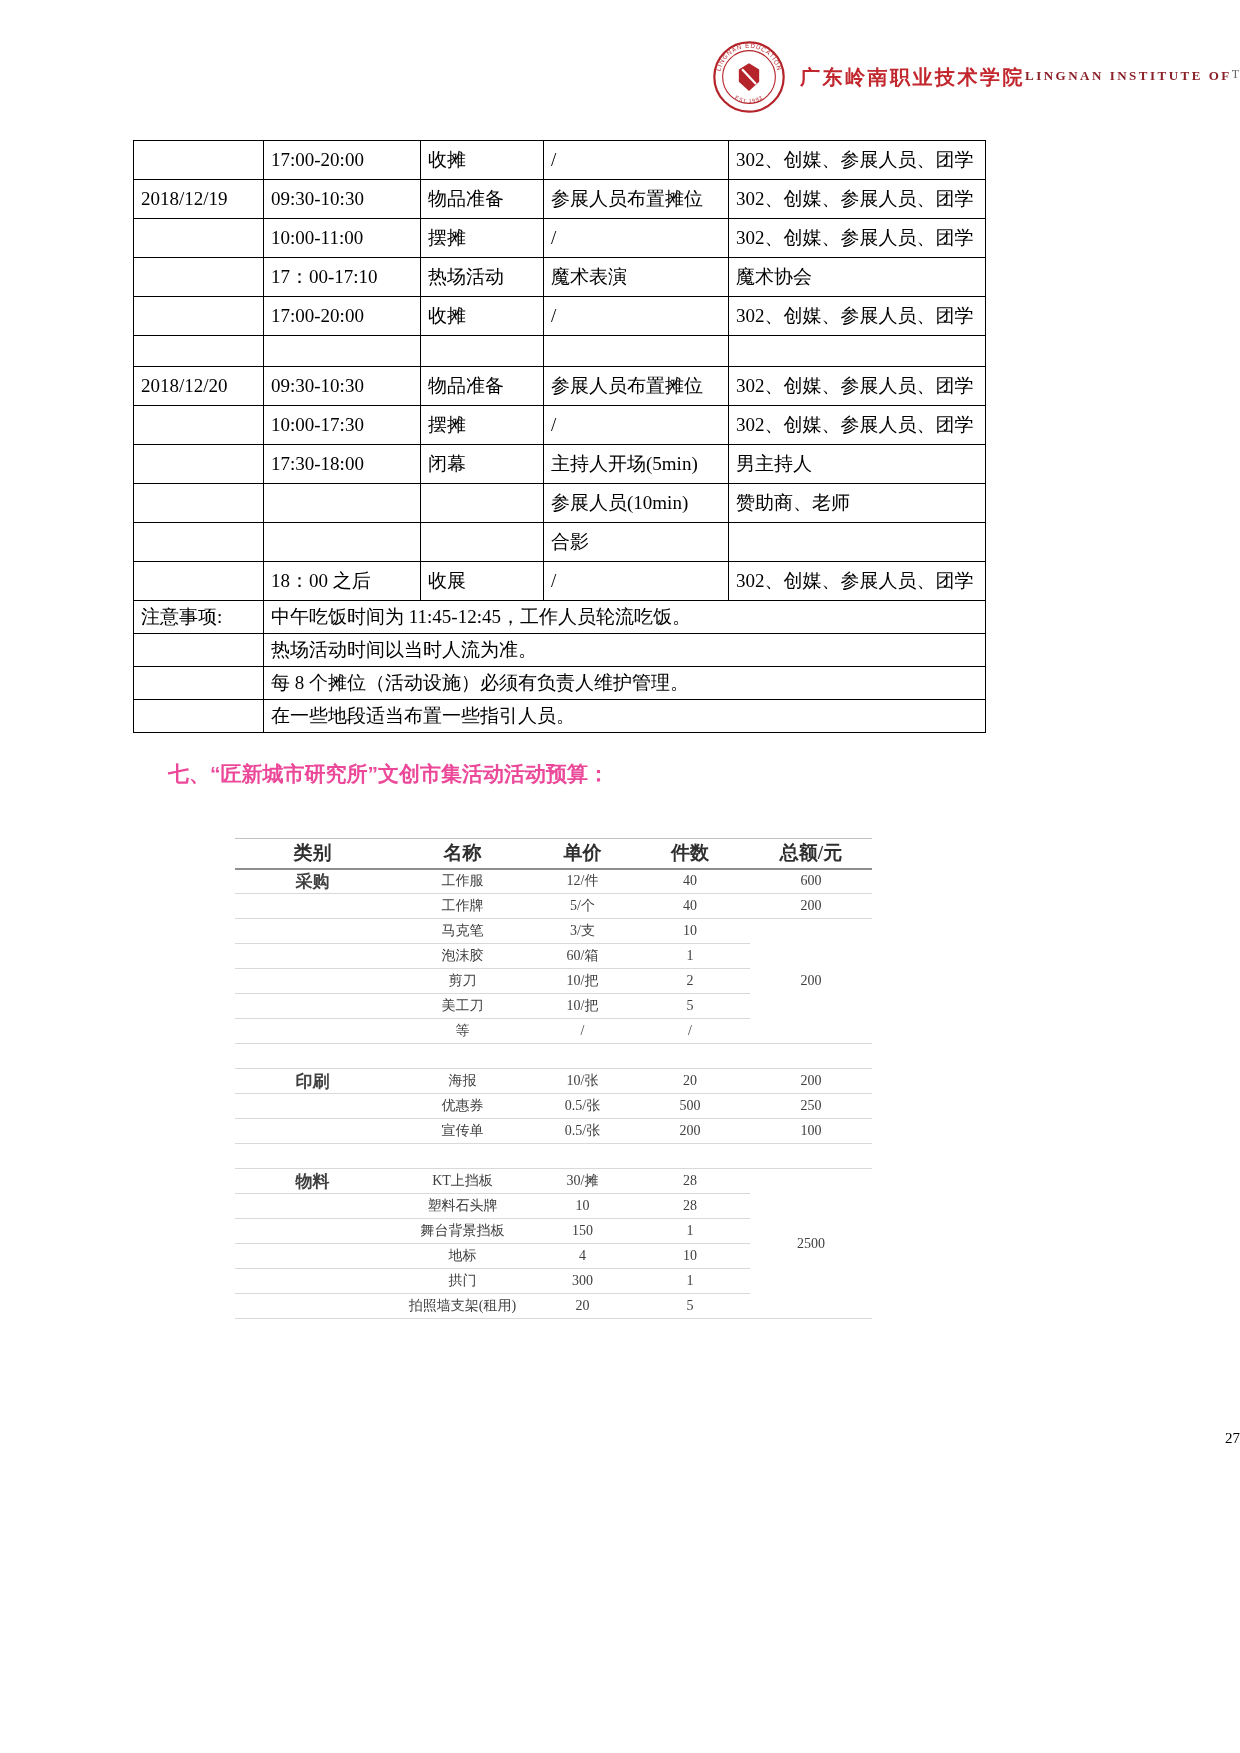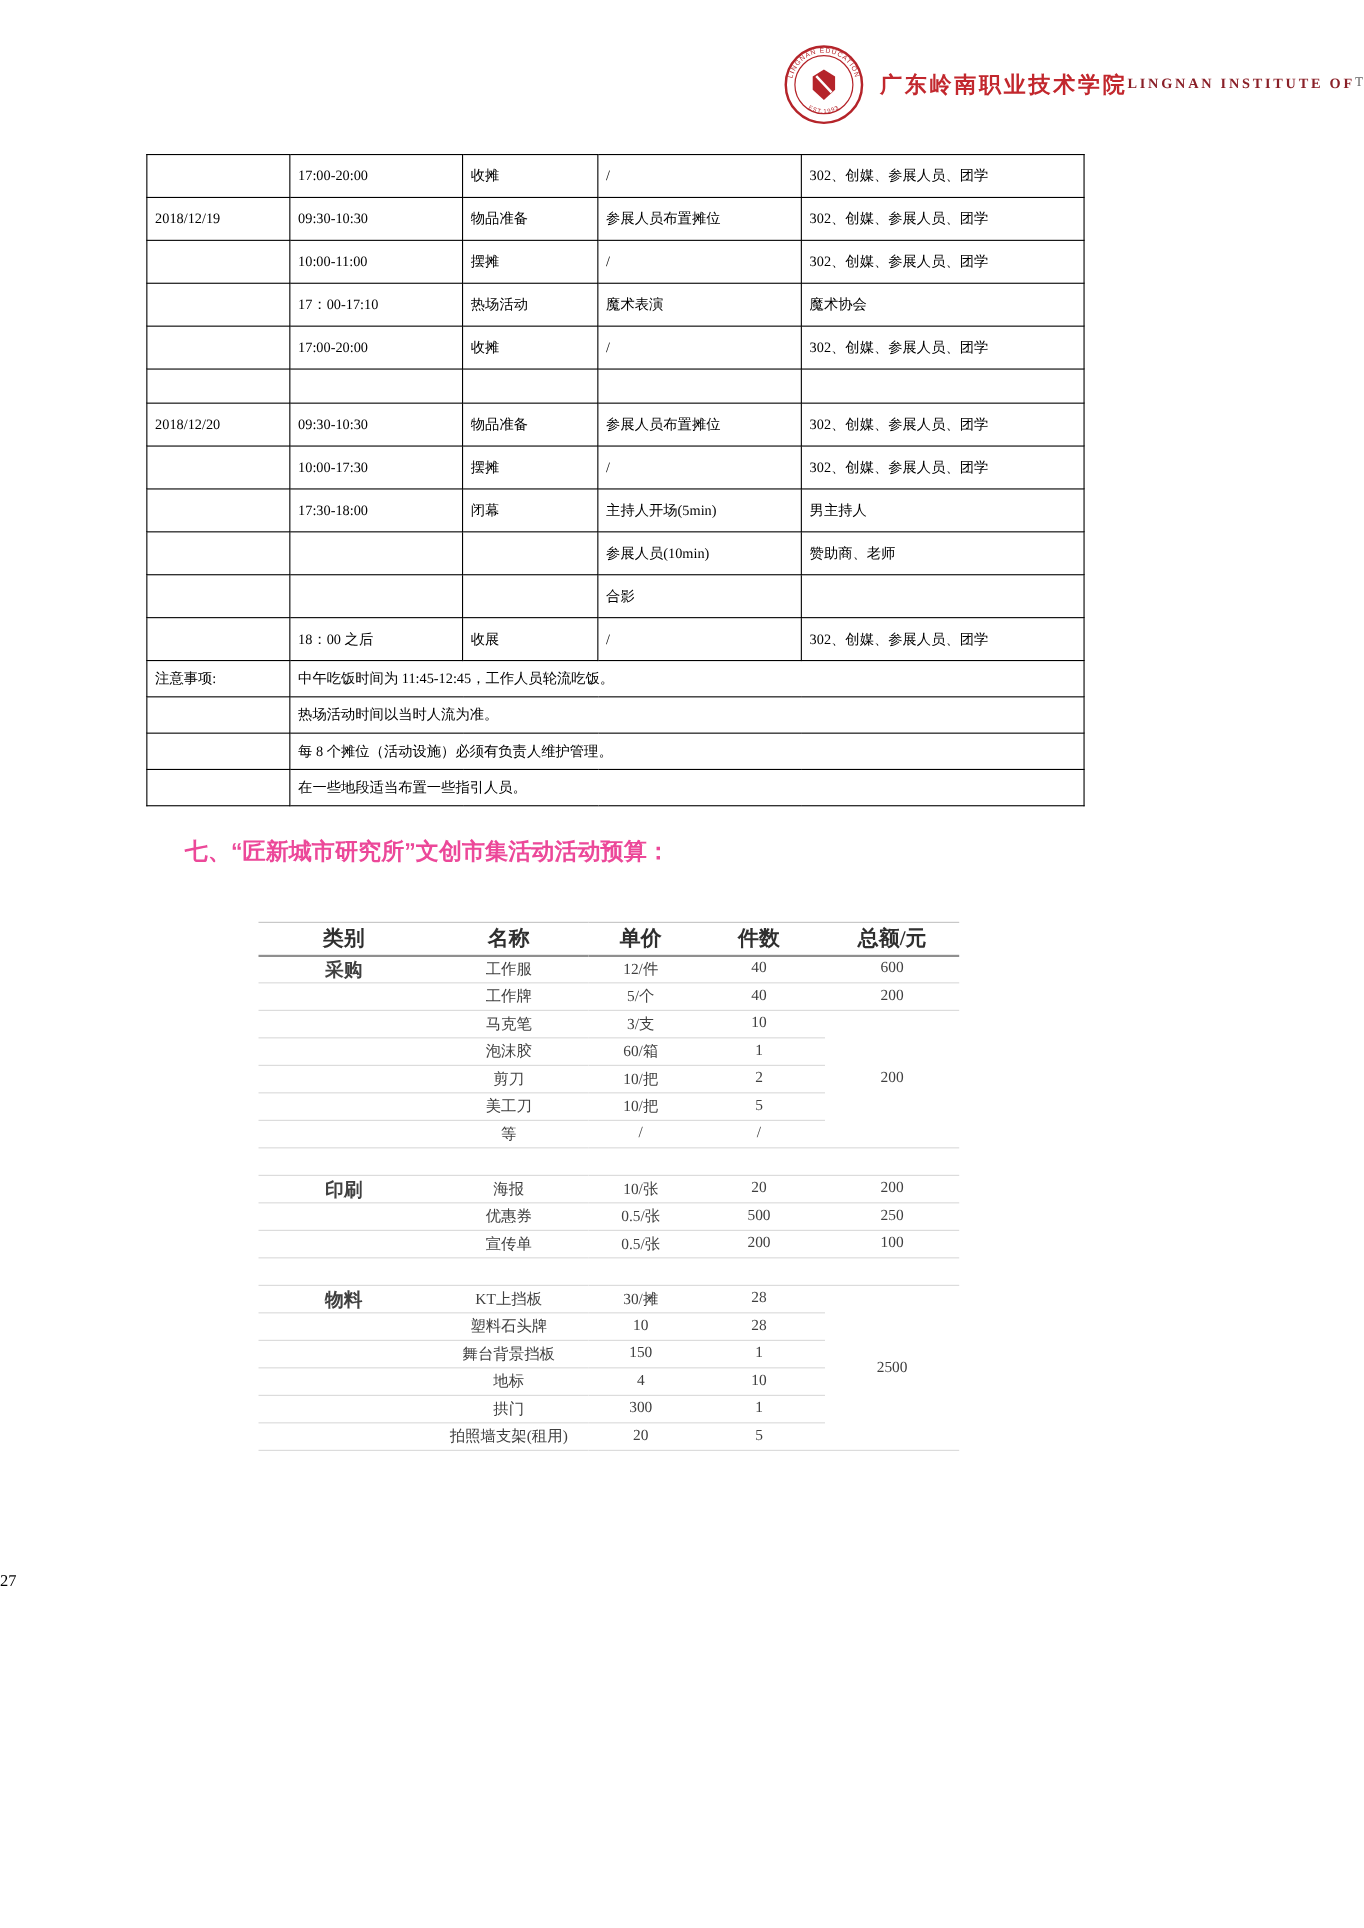--- a/index.html
+++ b/index.html
@@ -34,21 +34,21 @@
   .inst-en2 {
     font-family:"Liberation Serif","DejaVu Serif",serif;
     font-size:12px; letter-spacing:9px; color:#636363;
     margin-top:3px; white-space:nowrap;
   }
 
   
   table.schedule {
     position:absolute; top:140px; left:133px; width:852px;
     border-collapse:collapse; table-layout:fixed;
-    font-size:13px; color:#000;
+    font-size:19px; color:#000;
   }
   table.schedule td {
     border:1px solid #000;
     padding:2px 7px;
     height:39px;
     vertical-align:middle;
     white-space:nowrap; overflow:hidden;
   }
   table.schedule tr.short td { height:31px; }
   table.schedule tr.note td { height:33px; }
@@ -79,21 +79,21 @@
     white-space:nowrap; overflow:hidden;
   }
   table.budget td.cat {
     font-size:17px; font-weight:bold; color:#404040;
   }
   table.budget td.merged { font-size:14px; }
 
   
   .page-number {
     position:absolute; top:1430px; left:0; width:100%;
-    text-align:left; font-size:15px; color:#000;
+    text-align:right; font-size:15px; color:#000;
   }
 </style>
 </head>
 <body>
 
 <div class="page">
 
   <header class="doc-header">
     <svg class="seal" viewBox="0 0 80 80" aria-hidden="true">
       <circle cx="40" cy="40" r="37.5" fill="none" stroke="#b5242a" stroke-width="2.4"></circle>

